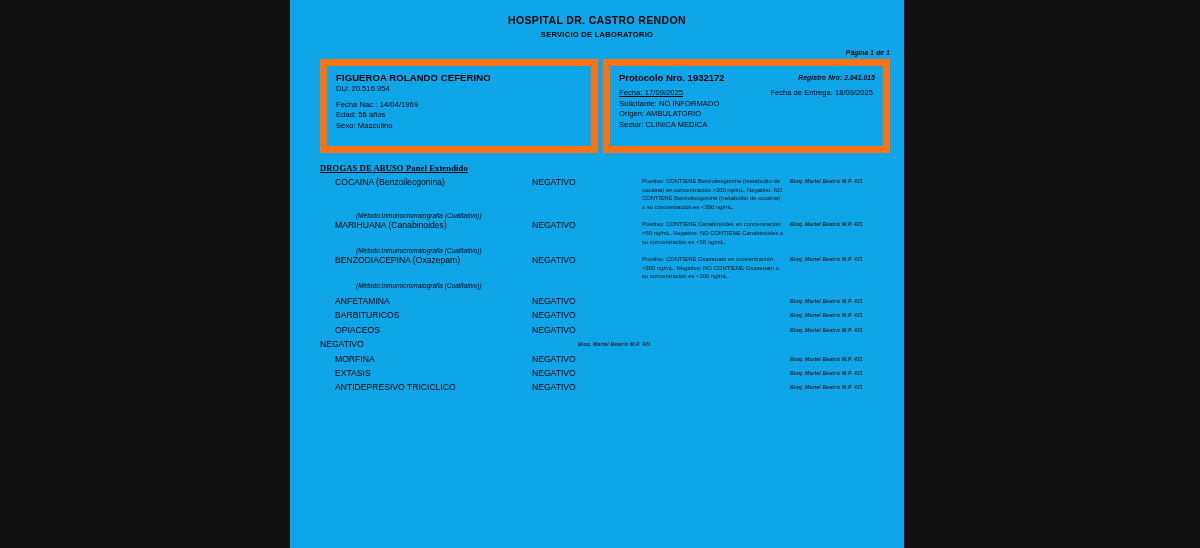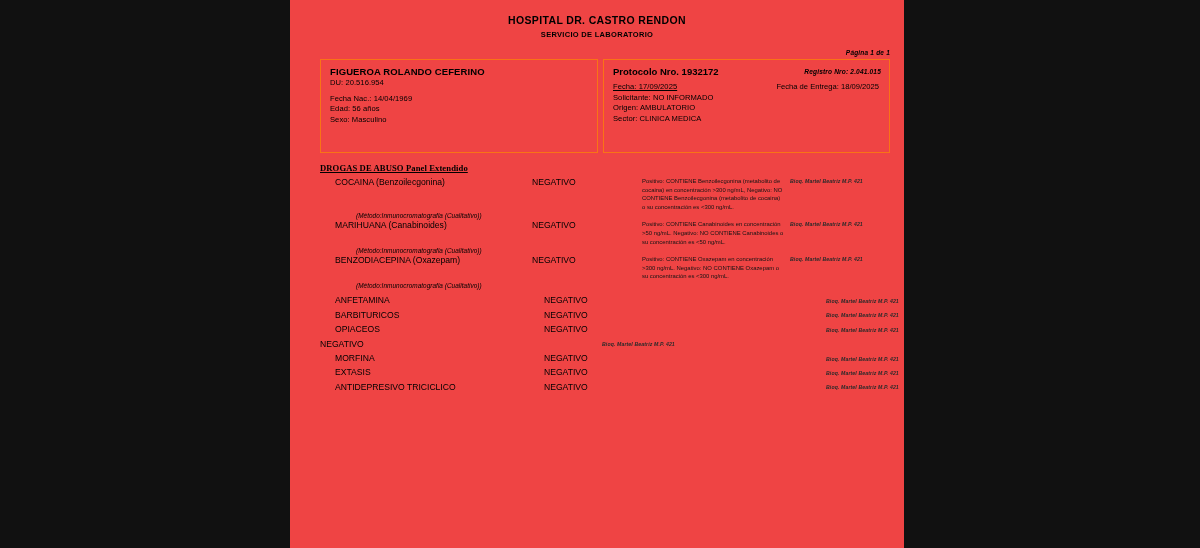--- a/index.html
+++ b/index.html
@@ -23,21 +23,21 @@
     background: #111111;
   }
 
   
   .page {
     position: absolute;
     left: 290px;
     top: 0;
     width: 614px;
     height: 548px;
-    background: #ef4444;
+    background: #0ea5e9;
     color: #000000;
     box-sizing: border-box;
     padding: 0;
   }
 
   
   .doc-header {
     text-align: center;
     padding-top: 14px;
   }
@@ -65,21 +65,21 @@
     letter-spacing: 0.2px;
   }
 
   
   .info-wrap {
     margin: 3px 14px 0 30px;
     display: flex;
     align-items: stretch;
   }
   .info-box {
-    border: 1px solid #f97316;
+    border: 7px solid #f97316;
     box-sizing: border-box;
     padding: 6px 8px 6px 9px;
     min-height: 94px;
   }
   .info-box.patient {
     width: 278px;
     flex: none;
   }
   .gap-col {
     width: 5px;
@@ -203,22 +203,21 @@
     letter-spacing: 0.05px;
   }
 
   .block-major {
     margin-bottom: 0;
   }
   .spacer-4 { height: 4px; }
 
   .simple-row {
     display: flex;
-    align-items: center;
-    gap: 12px;
+    align-items: flex-end;
   }
   .simple-row .col-name {
     line-height: 13.4px;
   }
   .simple-row .col-value {
     line-height: 13.4px;
   }
   .simple-row .col-ref {
     line-height: 13.4px;
   }

